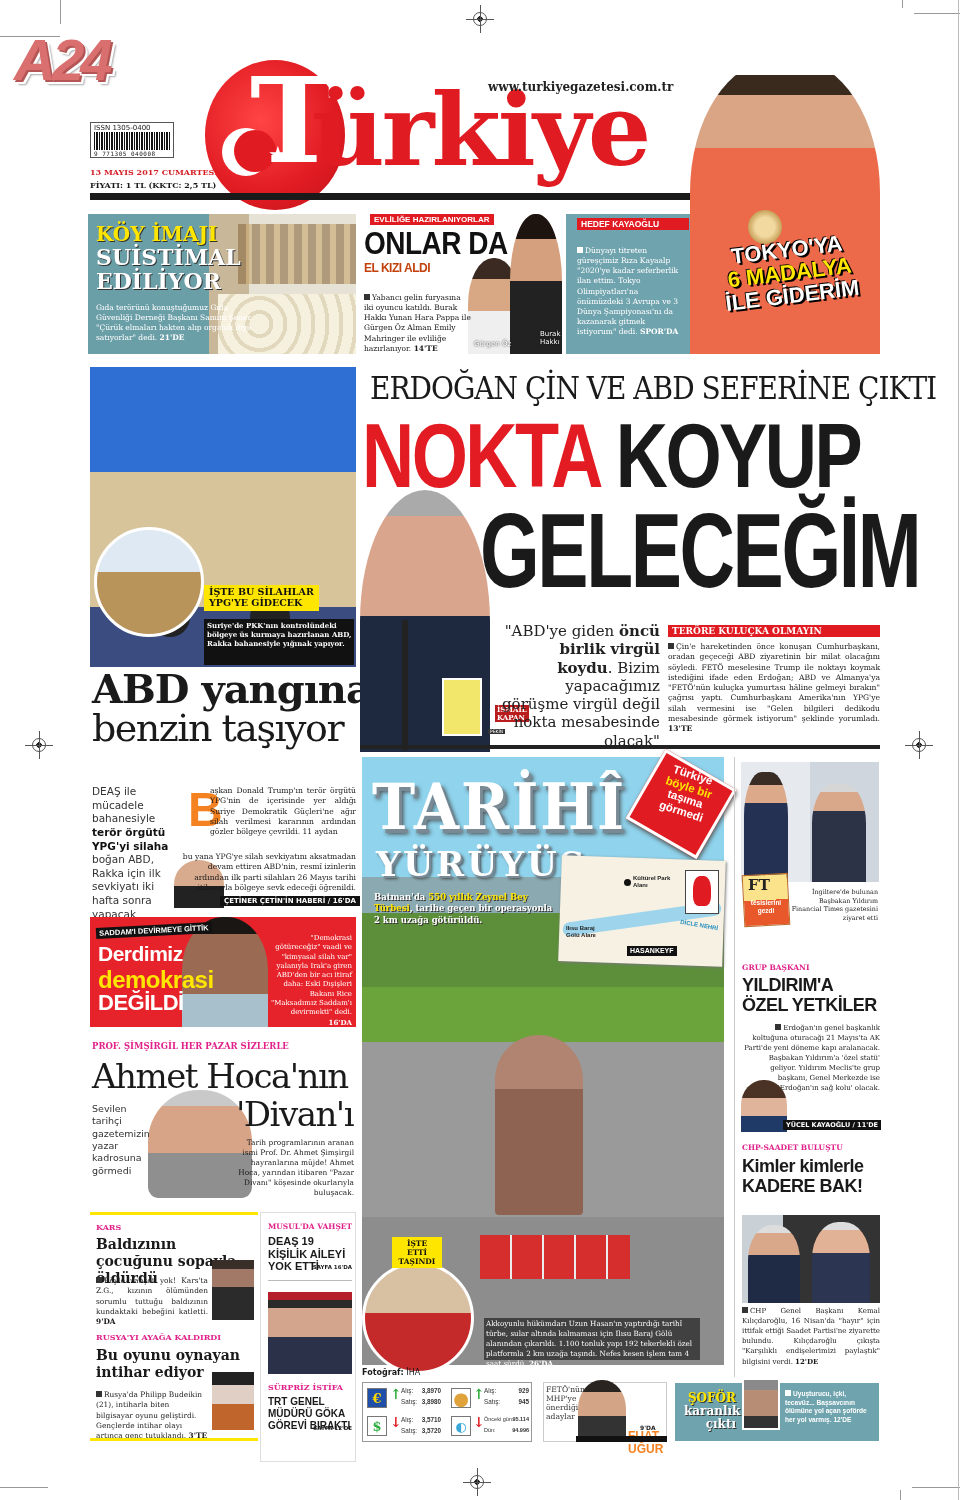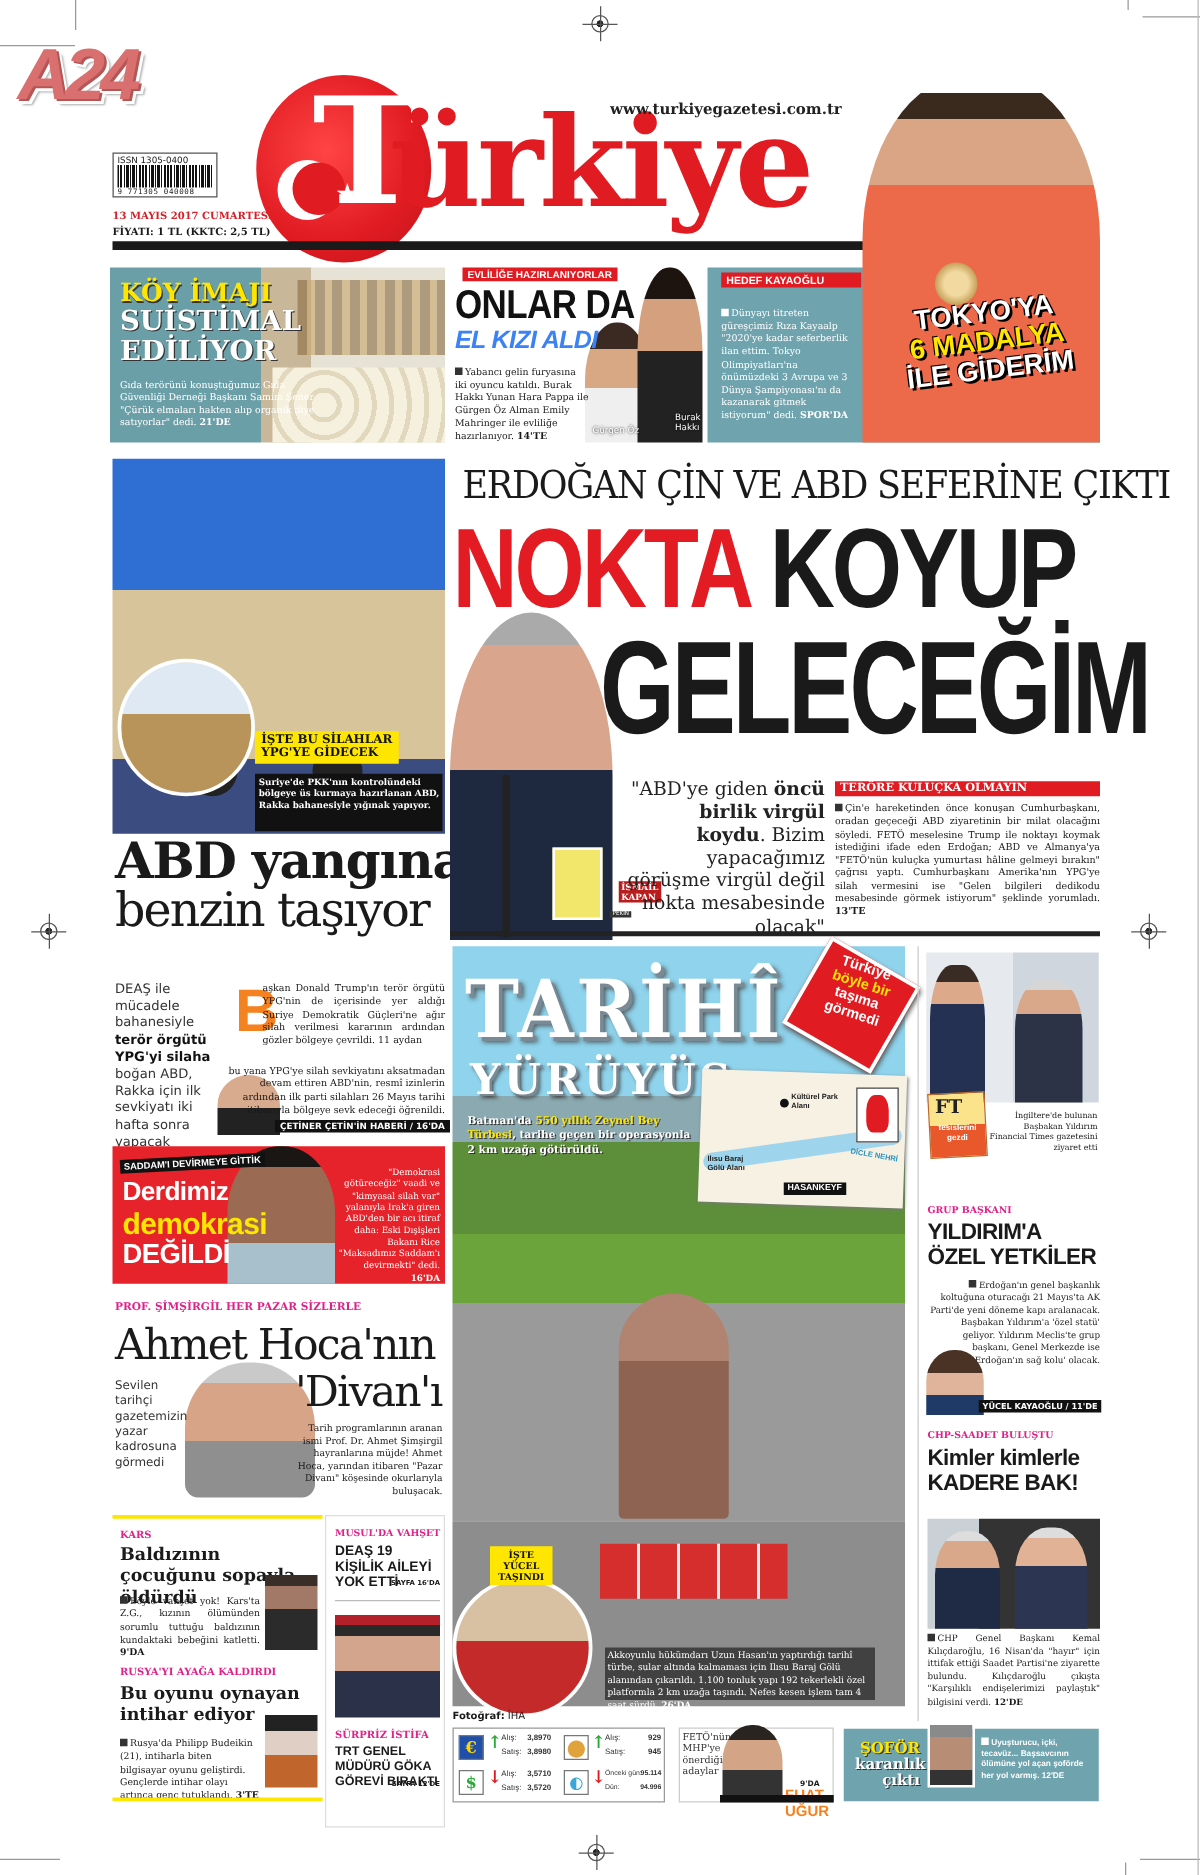--- a/index.html
+++ b/index.html
@@ -40,21 +40,21 @@
   .t1-h1 { left: 96px; top: 222px; font-size: 20px; color: #ffe600; font-weight: bold; text-shadow: 1px 1px 0 #333; }
   .t1-h2 { left: 96px; top: 244px; font-size: 22px; color: #fff; font-weight: bold; text-shadow: 1px 1px 0 #333; }
   .t1-h3 { left: 96px; top: 268px; font-size: 22px; color: #fff; font-weight: bold; text-shadow: 1px 1px 0 #333; }
   .t1-body { left: 96px; top: 303px; width: 170px; font-size: 7.5px; color: #fff; line-height: 1.35; }
   .t1-body b { color: #fff; }
 
   .teaser2 { left: 362px; top: 214px; width: 198px; height: 140px; background: #fff; }
   .red-tag { background: #e01b22; color: #fff; font-family: "Liberation Sans", sans-serif; font-weight: bold; padding: 1px 4px; }
   .t2-tag { left: 370px; top: 214px; font-size: 8px; }
   .t2-h1 { left: 364px; top: 228px; font-size: 28px; color: #111; line-height: 1; transform: scaleY(1.15); transform-origin: top left; }
-  .t2-h2 { left: 364px; top: 262px; font-size: 20px; color: #3b82f6; line-height: 1; font-style: italic; }
+  .t2-h2 { left: 364px; top: 262px; font-size: 12px; color: #c2410c; line-height: 1; }
   .t2-body { left: 364px; top: 293px; width: 108px; font-size: 7.5px; line-height: 1.35; }
   .person { border-radius: 48% 48% 0 0; }
   .t2-p1 { left: 468px; top: 258px; width: 52px; height: 96px; background: linear-gradient(180deg, #3a2a22 0 22%, #d8a884 22% 55%, #efefef 55%); }
   .t2-p2 { left: 510px; top: 214px; width: 52px; height: 140px; background: linear-gradient(180deg, #1d1410 0 18%, #d5a07d 18% 48%, #222 48%); }
   .t2-cap1 { left: 474px; top: 340px; font-size: 7px; color: #fff; text-shadow: 0 0 2px #000; }
   .t2-cap2 { left: 540px; top: 331px; font-size: 7px; color: #fff; text-shadow: 0 0 2px #000; line-height: 1.1; }
 
   .teaser3 { left: 566px; top: 214px; width: 314px; height: 140px; background: #6fa3ad; }
   .t3-tag { left: 577px; top: 218px; font-size: 8.5px; width: 112px; }
   .t3-body { left: 577px; top: 246px; width: 106px; font-size: 7.5px; color: #fff; line-height: 1.35; }
@@ -385,21 +385,21 @@
 <div class="abs map-river"></div>
 <div class="abs map-dot"></div>
 <div class="abs map-lbl map-k" style="width:40px;">Kültürel Park Alanı</div>
 <div class="abs map-lbl map-ilisu" style="width:34px;">Ilısu Baraj Gölü Alanı</div>
 <div class="abs map-lbl map-dicle">DİCLE NEHRİ</div>
 <div class="abs map-lbl map-hasan">HASANKEYF</div>
 <div class="abs map-inset"></div>
 <div class="abs map-inset-red"></div>
 
 <div class="abs tasindi-circle"></div>
-<div class="abs tasindi-tag yel-tag slab" style="width:50px;">İŞTE YÜCEL TAŞINDI</div>
+<div class="abs tasindi-tag yel-tag slab" style="width:50px;">İŞTE ETTİ TAŞINDI</div>
 <div class="abs tarihi-cap-bg"></div>
 <div class="abs tarihi-cap serif">
   <span>Akkoyunlu hükümdarı Uzun Hasan'ın yaptırdığı tarihî türbe, sular altında kalmaması için Ilısu Baraj Gölü alanından çıkarıldı. 1.100 tonluk yapı 192 tekerlekli özel platformla 2 km uzağa taşındı. Nefes kesen işlem tam 4 saat sürdü.</span>
   <b>26'DA</b>
 </div>
 <div class="abs foto">
   <b>Fotoğraf:</b>
   <span>İHA</span>
 </div>
 

